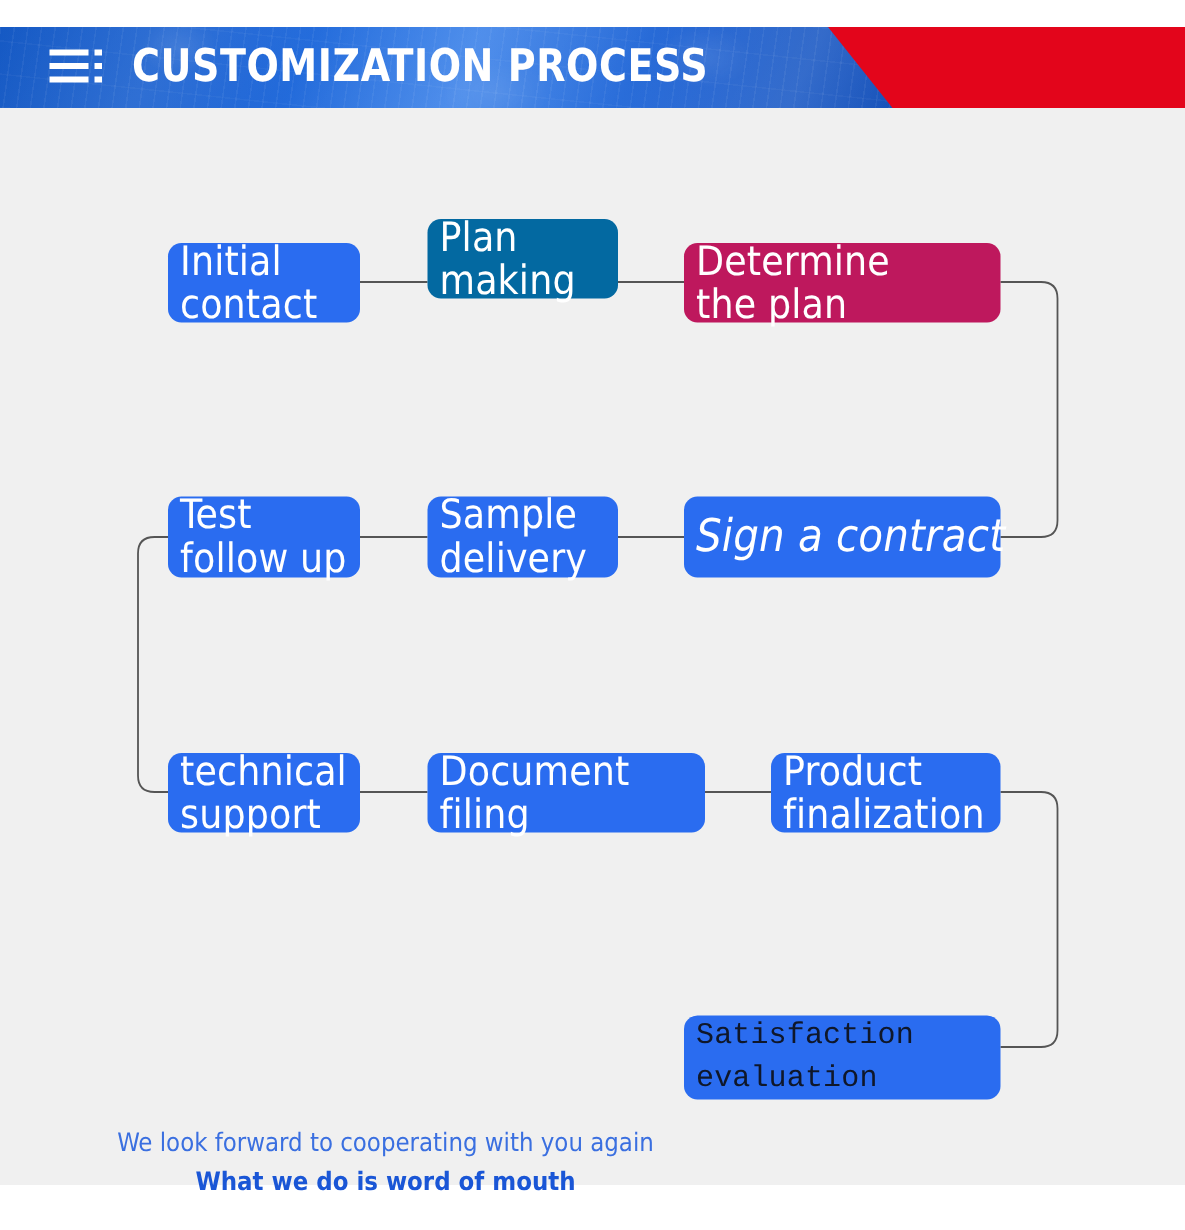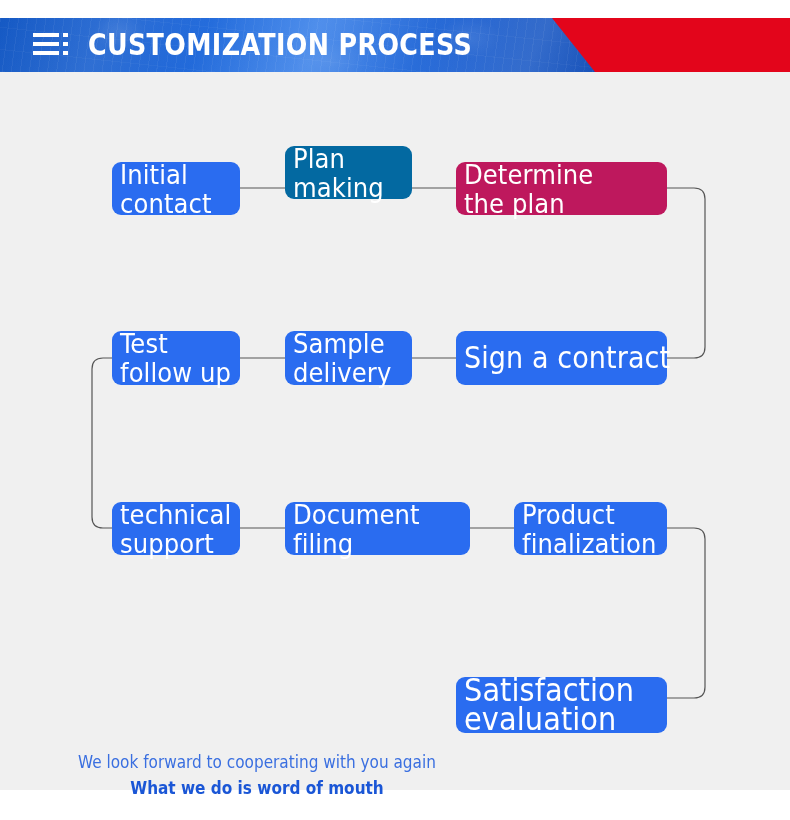--- a/index.html
+++ b/index.html
@@ -141,20 +141,21 @@
     color: #ffffff;
     font-family: "DejaVu Sans Condensed", "Liberation Sans Narrow", "Liberation Sans", sans-serif;
     font-size: 27px;
     font-weight: 400;
     line-height: 29px;
     white-space: pre;
     letter-spacing: .1px;
   }
   .node.one-line .label {
     line-height: 30px;
+    font-style: italic;
   }
 
   
   .slogan {
     position: absolute;
     text-align: center;
     width: 370px;
     left: 72px;
   }
   .slogan-1 {
@@ -238,21 +239,21 @@
         </div>
         <div class="node" style="left: 285px; top: 430px; width: 185px; height: 53px; background: rgb(42, 108, 240);">
           <div class="label" style="font-size: 27px; color: rgb(255, 255, 255);">Document
 filing</div>
         </div>
         <div class="node" style="left: 514px; top: 430px; width: 153px; height: 53px; background: rgb(42, 108, 240);">
           <div class="label" style="font-size: 27px; color: rgb(255, 255, 255);">Product
 finalization</div>
         </div>
         <div class="node" style="left: 456px; top: 605px; width: 211px; height: 56px; background: rgb(42, 108, 240);">
-          <div class="label" style="font-size: 32px; color: #ffffff;">Satisfaction
+          <div class="label" style="font-size: 20px; color: #0f172a; font-family: Liberation Mono, monospace;">Satisfaction
 evaluation</div>
         </div>
       </div>
 
     <div class="slogan slogan-1">We look forward to cooperating with you again</div>
     <div class="slogan slogan-2">What we do is word of mouth</div>
   </div>
 
 </div>
 

